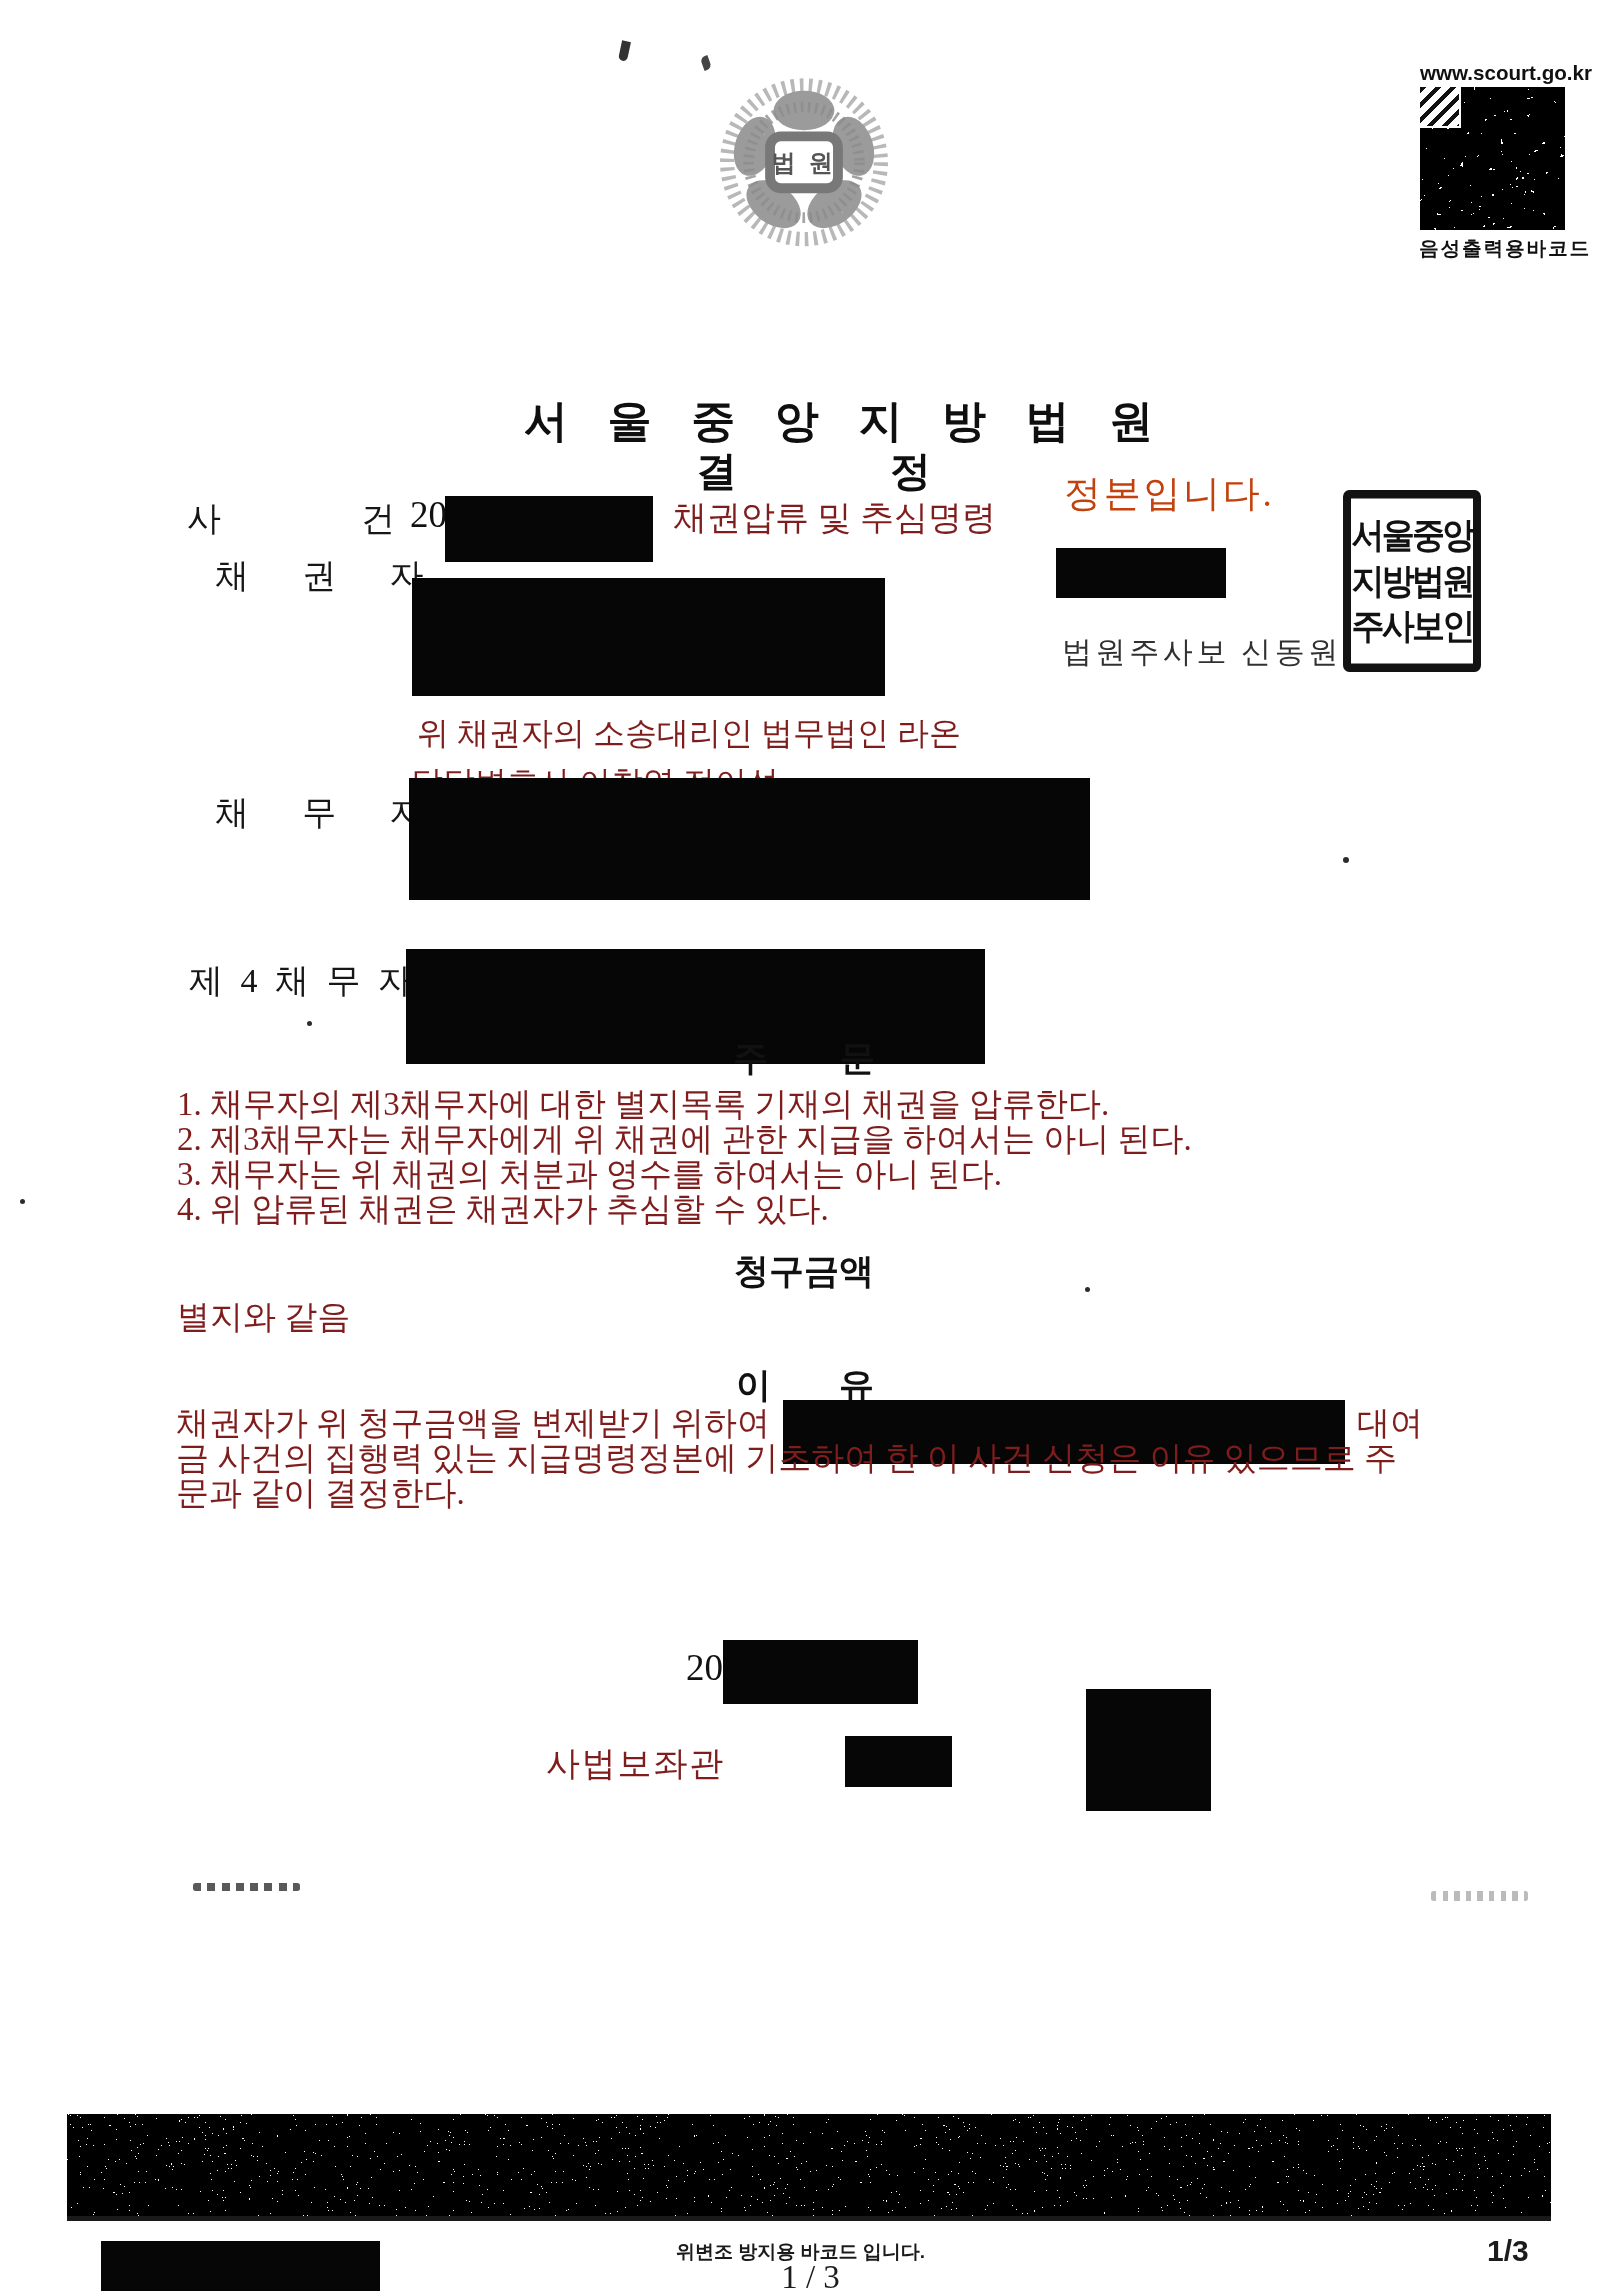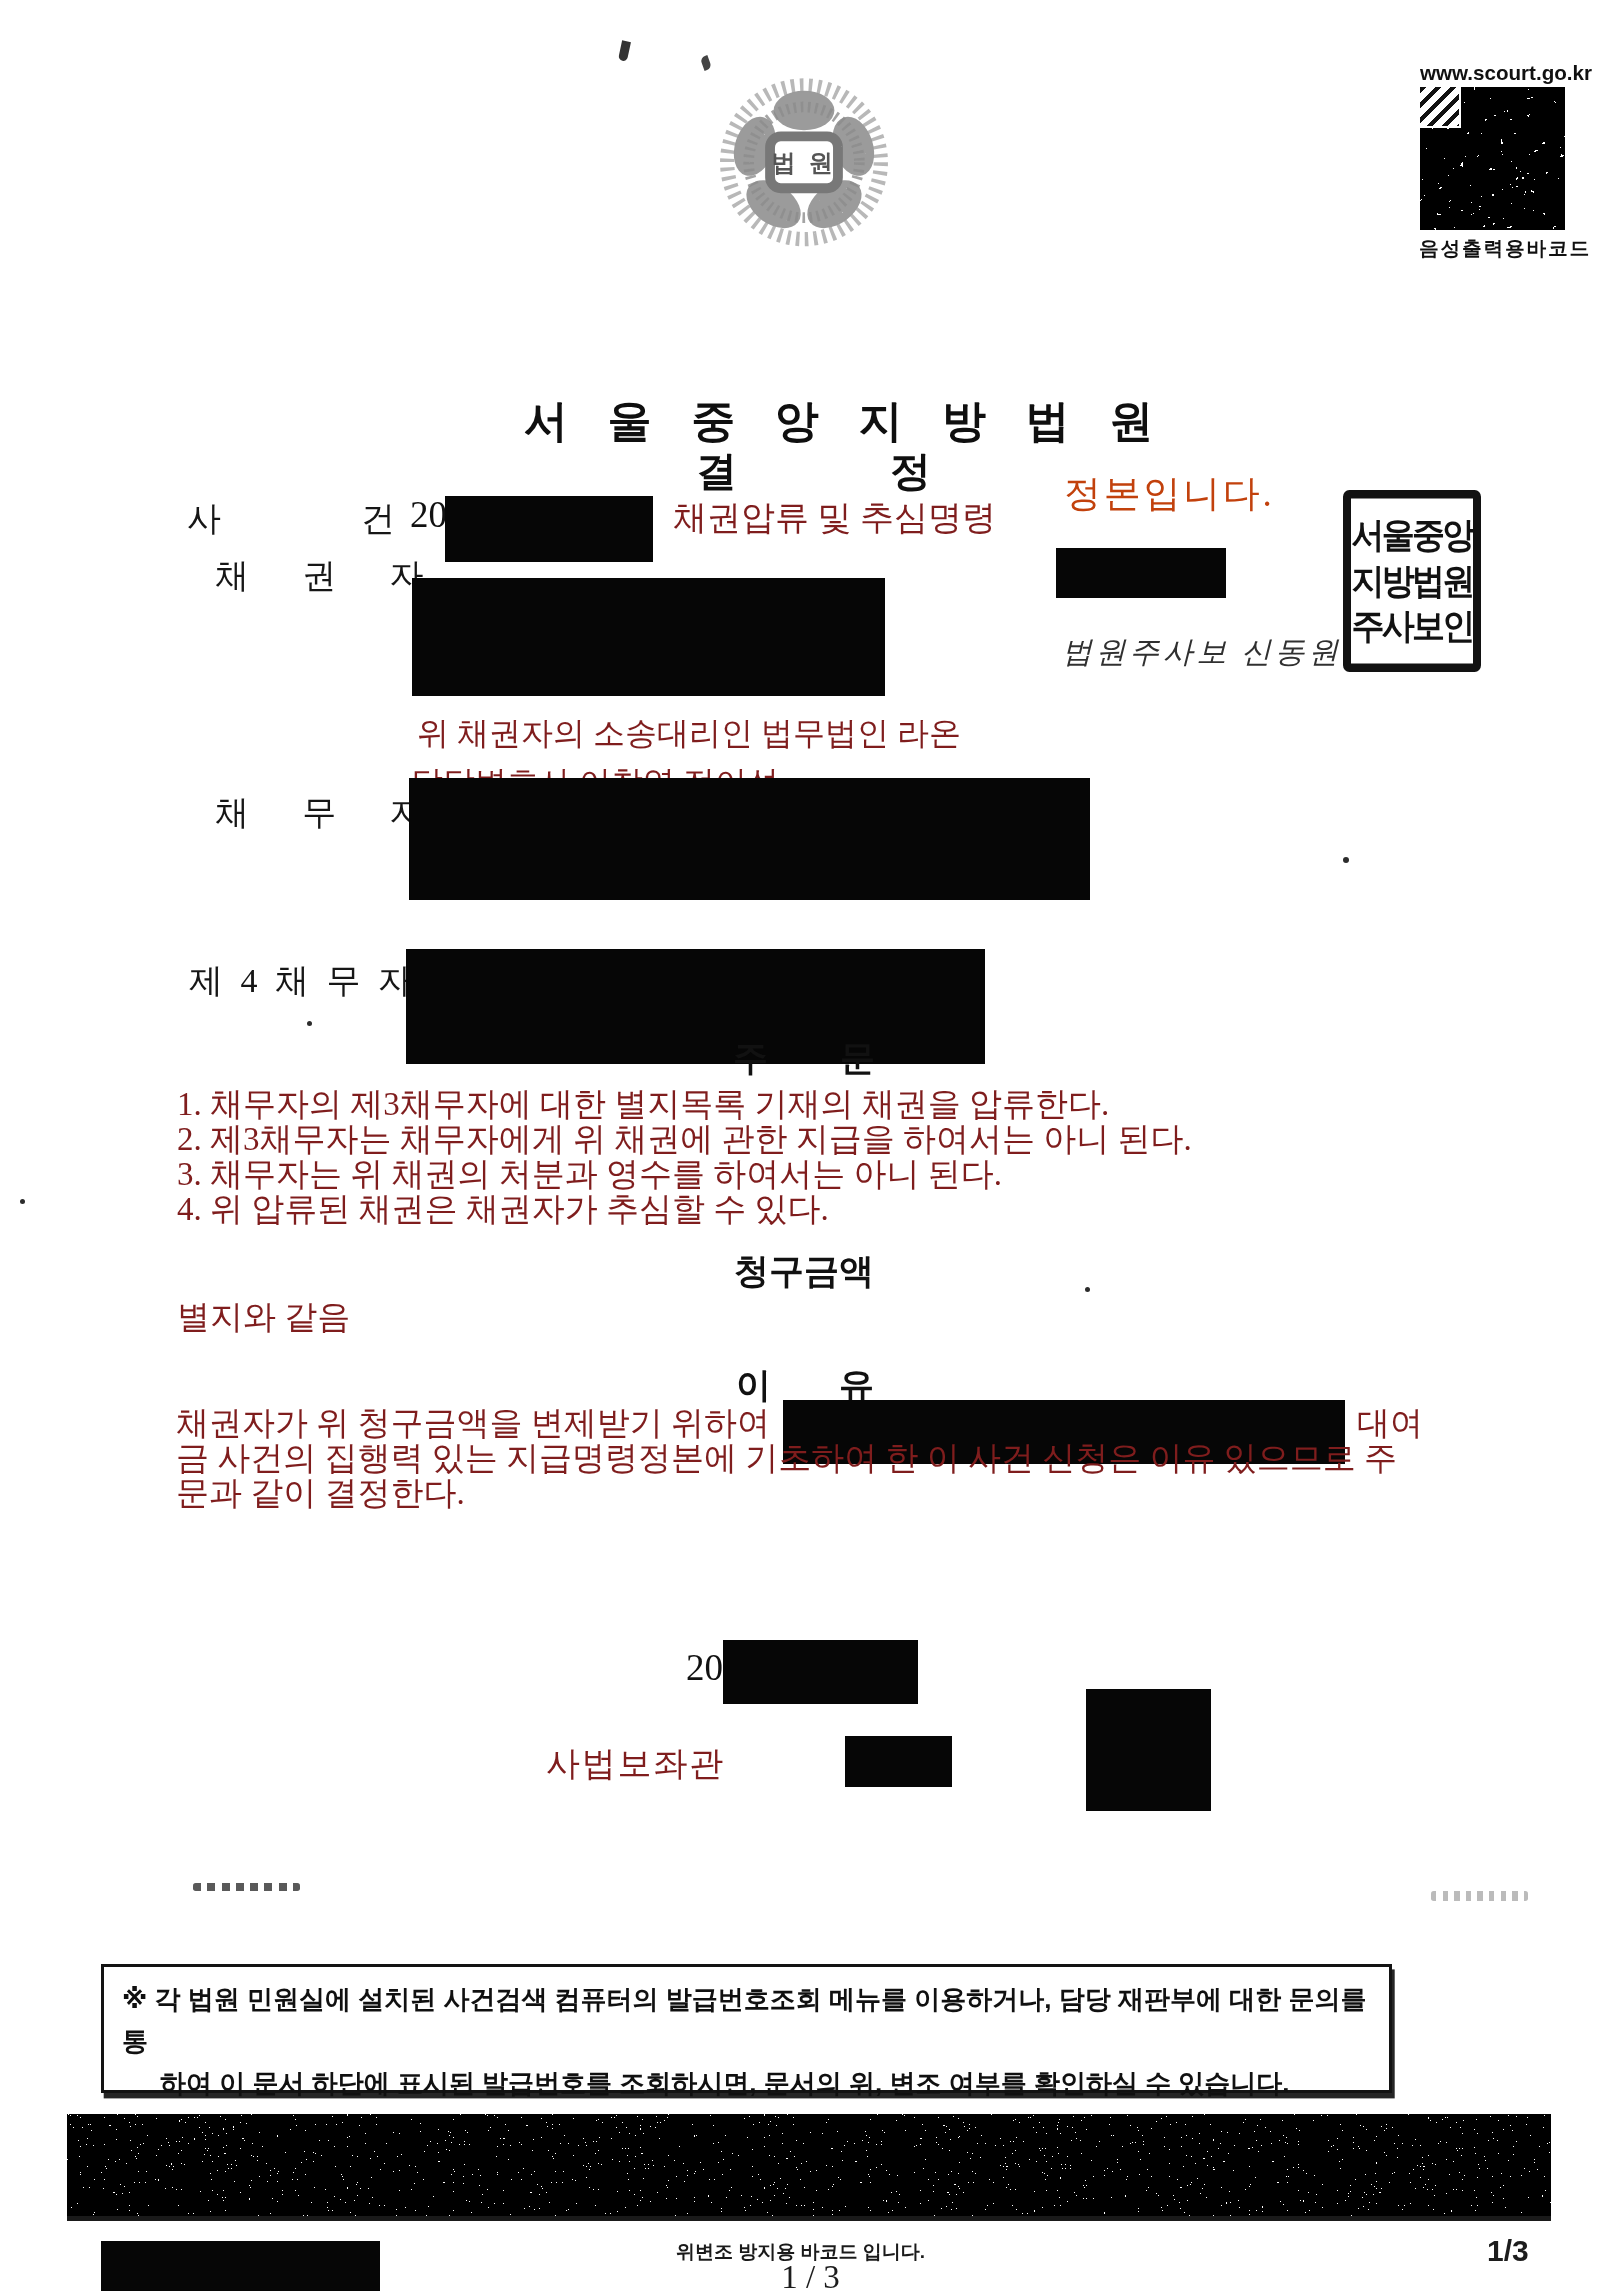--- a/index.html
+++ b/index.html
@@ -14,21 +14,21 @@
   .redact{background:#060606;display:block;}
   .label{font-size:34px;letter-spacing:0.9px;color:#161616;}
   .ws1{word-spacing:43px;margin-left:28px;}
   .ws2{word-spacing:7.2px;}
   .bodyline{font-size:33px;line-height:35px;white-space:nowrap;color:#7f1d1d;}
   .heading{font-size:35px;font-weight:700;color:#111;}
   .flexbetween{display:flex;justify-content:space-between;}
   .title-court{font-size:44px;font-weight:700;letter-spacing:14.3px;white-space:nowrap;color:#0f0f0f;}
   .docword{font-size:41px;font-weight:700;color:#0f0f0f;}
   .cert{font-size:37px;letter-spacing:2.7px;color:#c2410c;}
-  .officer{font-size:30px;letter-spacing:3.6px;color:#303030;font-style:italic;}
+  .officer{font-size:30px;letter-spacing:3.6px;color:#303030;}
   .stamp{
     border:8px solid #121212;border-radius:6.3px;display:flex;flex-direction:column;
     justify-content:center;align-items:center;transform:scaleY(1.07);
     font-weight:800;font-size:33px;line-height:1.3;letter-spacing:-2.7px;color:#121212;
   }
   .notice{
     border:3.6px solid #131313;box-shadow:2.7px 5.4px 0 0 #262626;background:#fff;
     font-size:26px;font-weight:700;line-height:42px;color:#101010;
   }
   .dot{background:#2c2c2c;border-radius:50%;}
@@ -162,24 +162,20 @@
   <div class="abs redact" style="left:845px;top:1736px;width:107px;height:51px"></div>
   <div class="abs redact" style="left:1086px;top:1689px;width:125px;height:122px"></div>
 
   <div class="abs dot" style="left:1343px;top:857px;width:6.3px;height:6.3px"></div>
   <div class="abs dot" style="left:307px;top:1021px;width:5.4px;height:5.4px"></div>
   <div class="abs dot" style="left:19.7px;top:1199px;width:5.4px;height:5.4px"></div>
   <div class="abs dot" style="left:1085px;top:1287px;width:5.4px;height:5.4px"></div>
   <div class="abs smudge1" style="left:193px;top:1883px;width:107px;height:8px"></div>
   <div class="abs smudge2" style="left:1431px;top:1891px;width:97px;height:9.9px"></div>
 
-  <div class="abs notice sans" style="left:101px;top:1964px;width:1291px;height:129px;box-sizing:border-box;padding:10.7px 16px 0 18px">
-    <div>※ 각 법원 민원실에 설치된 사건검색 컴퓨터의 발급번호조회 메뉴를 이용하거나, 담당 재판부에 대한 문의를 통</div>
-    <div style="margin-left:38px">하여 이 문서 하단에 표시된 발급번호를 조회하시면, 문서의 위, 변조 여부를 확인하실 수 있습니다.</div>
-  </div>
 
   <svg class="abs" style="left:67px;top:2114px" width="1484" height="103" viewBox="0 0 1657 115">
     <rect width="1657" height="115" fill="#ffffff"></rect>
     <rect width="1657" height="115" filter="url(#noise-fine)"></rect>
   </svg>
   <div class="abs stripline" style="left:67px;top:2216px;width:1484px;height:4.5px"></div>
 
   <div class="abs redact" style="left:101px;top:2241px;width:279px;height:50px"></div>
   <div class="abs sans" style="left:676px;top:2239px;width:269px;text-align:left;font-size:19px;font-weight:700;color:#1a1a1a;white-space:nowrap">위변조 방지용 바코드 입니다.</div>
   <div class="abs pagenum" style="left:676px;top:2259px;width:269px;text-align:center;font-size:33px">1 / 3</div>

